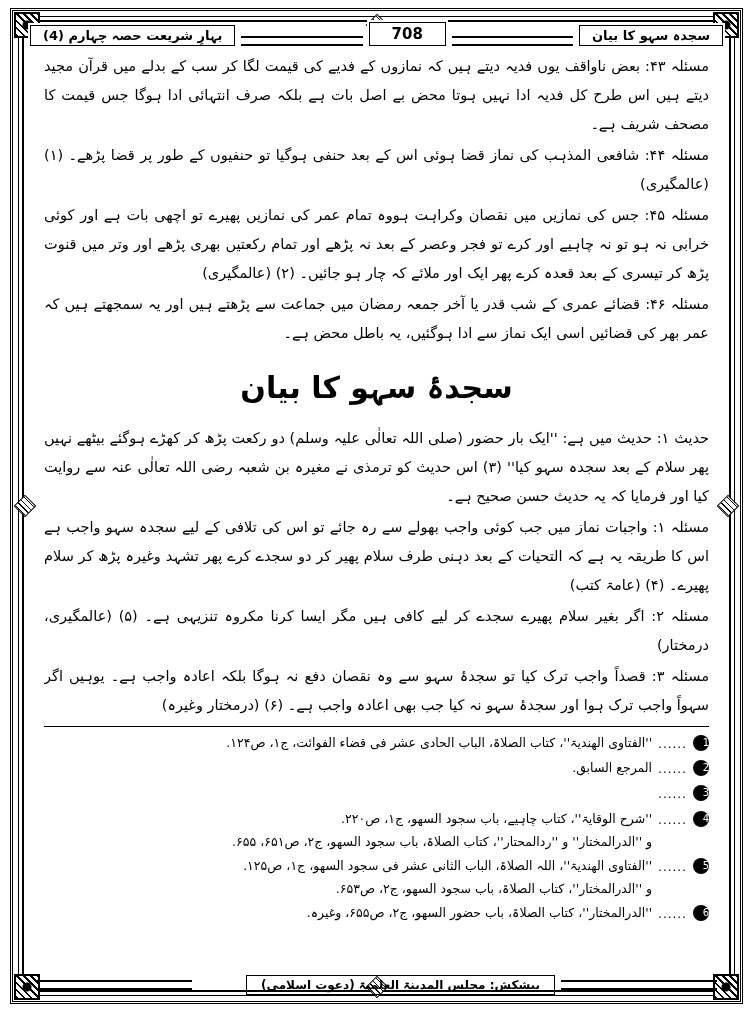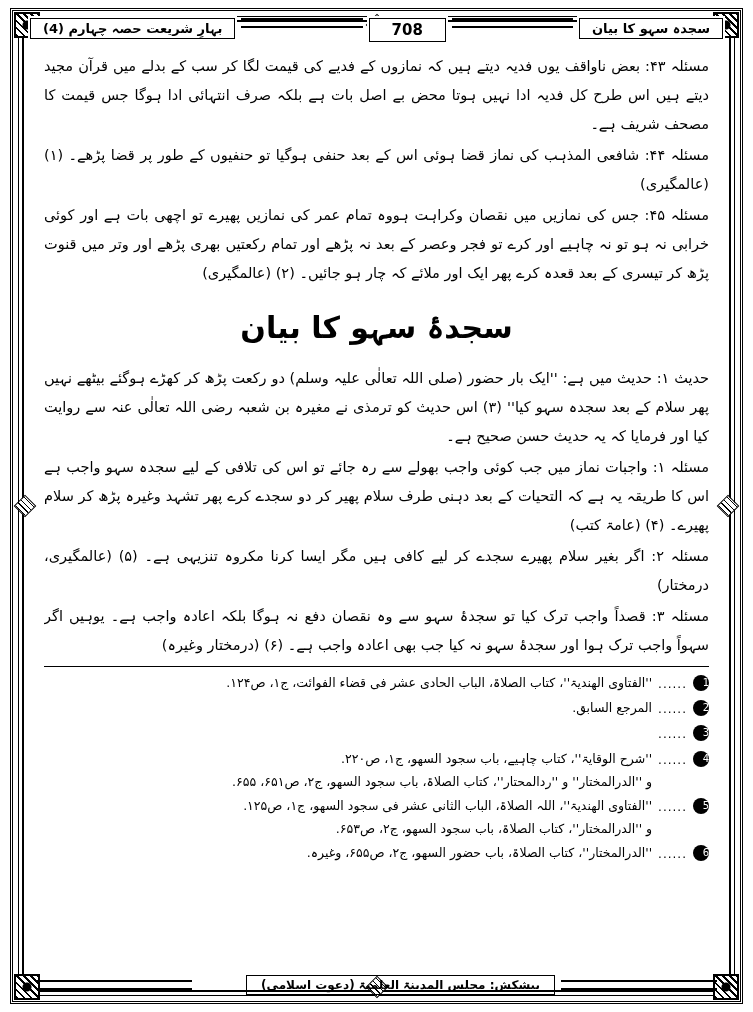--- a/index.html
+++ b/index.html
@@ -78,24 +78,24 @@
   .edge-orn.top   { top: 17px;  left: 50%; margin-left: -8px; }
   .edge-orn.bot   { bottom: 17px; left: 50%; margin-left: -8px; }
   .edge-orn.left  { left: 17px;  top: 50%; margin-top: -8px; }
   .edge-orn.right { right: 17px; top: 50%; margin-top: -8px; }
 
   
   .header {
     position: absolute;
     left: 30px;
     right: 30px;
-    top: 18px;
+    top: 12px;
     height: 34px;
     display: flex;
-    align-items: flex-start;
+    align-items: flex-end;
     justify-content: space-between;
     box-sizing: border-box;
   }
   .hdr-box {
     border: 1px solid #000;
     background: #fff;
     padding: 2px 12px;
     font-family: "DejaVu Sans", sans-serif;
     font-size: 13px;
     font-weight: bold;
@@ -261,20 +261,24 @@
     <p class="para">
       <span class="lbl">مسئلہ ۴۴:</span>
       <span>شافعی المذہب کی نماز قضا ہوئی اس کے بعد حنفی ہوگیا تو حنفیوں کے طور پر قضا پڑھے۔ (۱) (عالمگیری)</span>
     </p>
 
     <p class="para">
       <span class="lbl">مسئلہ ۴۵:</span>
       <span>جس کی نمازیں میں نقصان وکراہت ہووہ تمام عمر کی نمازیں پھیرے تو اچھی بات ہے اور کوئی خرابی نہ ہو تو نہ چاہیے اور کرے تو فجر وعصر کے بعد نہ پڑھے اور تمام رکعتیں بھری پڑھے اور وتر میں قنوت پڑھ کر تیسری کے بعد قعدہ کرے پھر ایک اور ملائے کہ چار ہو جائیں۔ (۲) (عالمگیری)</span>
     </p>
 
+    <p class="para">
+      <span class="lbl">مسئلہ ۴۶:</span>
+      <span>قضائے عمری کے شب قدر یا آخر جمعہ رمضان میں جماعت سے پڑھتے ہیں اور یہ سمجھتے ہیں کہ عمر بھر کی قضائیں اسی ایک نماز سے ادا ہوگئیں، یہ باطل محض ہے۔</span>
+    </p>
 
     <div class="section-title">سجدۂ سہو کا بیان</div>
 
     <p class="para">
       <span class="lbl">حدیث ۱:</span>
       <span>حدیث میں ہے: ''ایک بار حضور (صلی اللہ تعالٰی علیہ وسلم) دو رکعت پڑھ کر کھڑے ہوگئے بیٹھے نہیں پھر سلام کے بعد سجدہ سہو کیا'' (۳) اس حدیث کو ترمذی نے مغیرہ بن شعبہ رضی اللہ تعالٰی عنہ سے روایت کیا اور فرمایا کہ یہ حدیث حسن صحیح ہے۔</span>
     </p>
 
     <p class="para">
       <span class="lbl">مسئلہ ۱:</span>

